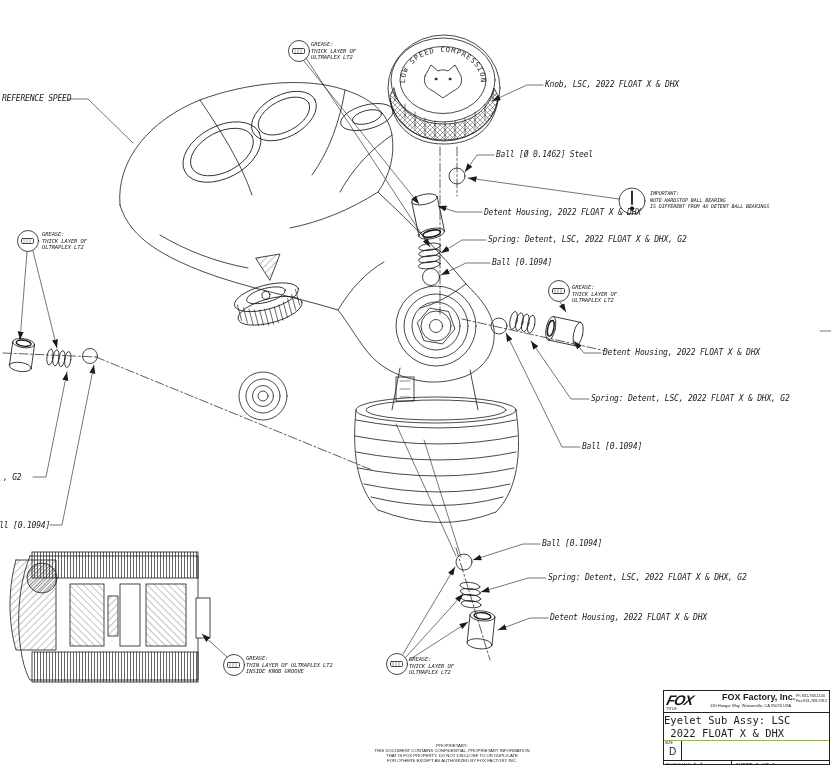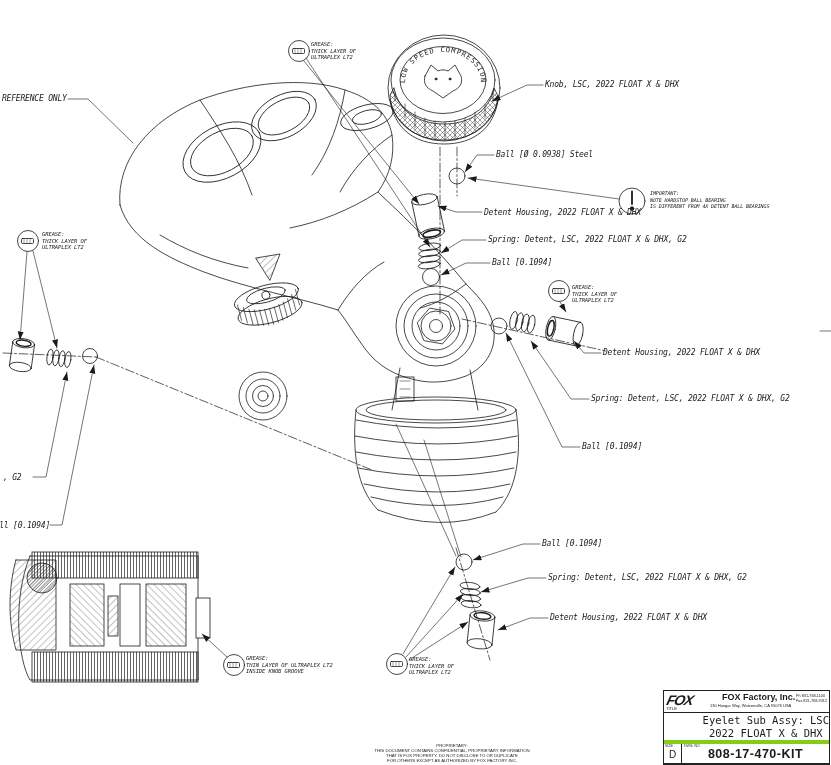--- a/index.html
+++ b/index.html
@@ -14,21 +14,21 @@
   
   .tb{position:absolute;left:663px;top:690px;width:167px;height:75px;border:1.3px solid #222;
       background:#fff;box-sizing:border-box;font-family:"Liberation Sans",sans-serif;}
   .tb-row1{position:relative;height:21px;border-bottom:1px solid #222;}
   .tb-logo{position:absolute;left:3px;top:1px;font-style:italic;font-weight:bold;font-size:14px;
            letter-spacing:-1px;transform:skewX(-14deg);}
   .tb-company{position:absolute;left:58px;top:1px;font-weight:bold;font-size:9px;white-space:nowrap;}
   .tb-address{position:absolute;left:46px;top:12px;font-size:4px;white-space:nowrap;}
   .tb-phonefax{position:absolute;right:2px;top:3px;font-size:3.8px;line-height:1.3;white-space:pre-line;text-align:left;}
   .tb-titlelabel{position:absolute;left:2px;top:15px;font-size:4px;}
-  .tb-row2{height:27px;border-bottom:4px solid #84cc16;display:flex;align-items:center;justify-content:flex-end;}
+  .tb-row2{height:27px;border-bottom:1px solid #84cc16;display:flex;align-items:center;justify-content:flex-start;}
   .tb-title{font-family:"DejaVu Sans Mono",monospace;font-size:10.5px;line-height:1.2;
             white-space:pre-line;text-align:center;}
   .tb-row3{height:19px;border-bottom:1px solid #222;display:flex;}
   .tb-size{width:17px;border-right:1px solid #222;position:relative;}
   .tb-sizelabel{position:absolute;left:1px;top:0;font-size:3.5px;}
   .tb-sizeval{position:absolute;left:0;right:0;top:5px;text-align:center;font-size:10px;}
   .tb-dwg{flex:1;position:relative;}
   .tb-dwglabel{position:absolute;left:2px;top:0;font-size:3.5px;}
   .tb-dwgno{position:absolute;left:0;right:0;top:3px;text-align:center;font-weight:bold;
             font-size:12.5px;letter-spacing:0.5px;}
@@ -312,23 +312,23 @@
       <polyline points="589,399 571,399 531,341" marker-end="url(#arr)"></polyline>
       <polyline points="580,447 562,447 506,333" marker-end="url(#arr)"></polyline>
       <polyline points="33,477 46,477 67,372" marker-end="url(#arr)"></polyline>
       <polyline points="50,525 62,525 94,365" marker-end="url(#arr)"></polyline>
       <polyline points="540,544 523,544 473,560" marker-end="url(#arr)"></polyline>
       <polyline points="546,578 528,578 481,592" marker-end="url(#arr)"></polyline>
       <polyline points="548,618 530,618 498,630" marker-end="url(#arr)"></polyline>
     </g>
   </svg>
 
-  <div class="lbl" style="left:2px;top:94px">REFERENCE ONLY</div>
+  <div class="lbl" style="left:2px;top:94px">REFERENCE SPEED</div>
   <div class="lbl" style="left:545px;top:80px">Knob, LSC, 2022 FLOAT X &amp; DHX</div>
-  <div class="lbl" style="left:496px;top:150px">Ball [Ø 0.0938] Steel</div>
+  <div class="lbl" style="left:496px;top:150px">Ball [Ø 0.1462] Steel</div>
   <div class="lbl xs" style="left:650px;top:190px">IMPORTANT:
 NOTE HARDSTOP BALL BEARING
 IS DIFFERENT FROM 4X DETENT BALL BEARINGS</div>
   <div class="lbl" style="left:484px;top:208px">Detent Housing, 2022 FLOAT X &amp; DHX</div>
   <div class="lbl" style="left:488px;top:235px">Spring: Detent, LSC, 2022 FLOAT X &amp; DHX, G2</div>
   <div class="lbl" style="left:492px;top:258px">Ball [0.1094]</div>
   <div class="lbl" style="left:603px;top:348px">Detent Housing, 2022 FLOAT X &amp; DHX</div>
   <div class="lbl" style="left:591px;top:394px">Spring: Detent, LSC, 2022 FLOAT X &amp; DHX, G2</div>
   <div class="lbl" style="left:582px;top:442px">Ball [0.1094]</div>
   <div class="lbl" style="left:3px;top:473px">, G2</div>
@@ -365,24 +365,20 @@
     </div>
     <div class="tb-row2">
       <div class="tb-title">Eyelet Sub Assy: LSC
 2022 FLOAT X &amp; DHX</div>
     </div>
     <div class="tb-row3">
       <div class="tb-size">
         <div class="tb-sizelabel">SIZE</div>
         <div class="tb-sizeval">D</div>
       </div>
-      <div class="tb-dwg">
-        <div class="tb-dwglabel">DWG. NO.</div>
-        <div class="tb-dwgno">808-17-470-KIT</div>
-      </div>
     </div>
     <div class="tb-row4">
       <div class="tb-scalelabel">PLOT SCALE</div>
       <div class="tb-scaleval">4:1</div>
       <div class="tb-sheet">SHEET 1 OF 1</div>
     </div>
   </div>
 
   <div class="prop">PROPRIETARY:
 THIS DOCUMENT CONTAINS CONFIDENTIAL, PROPRIETARY INFORMATION

